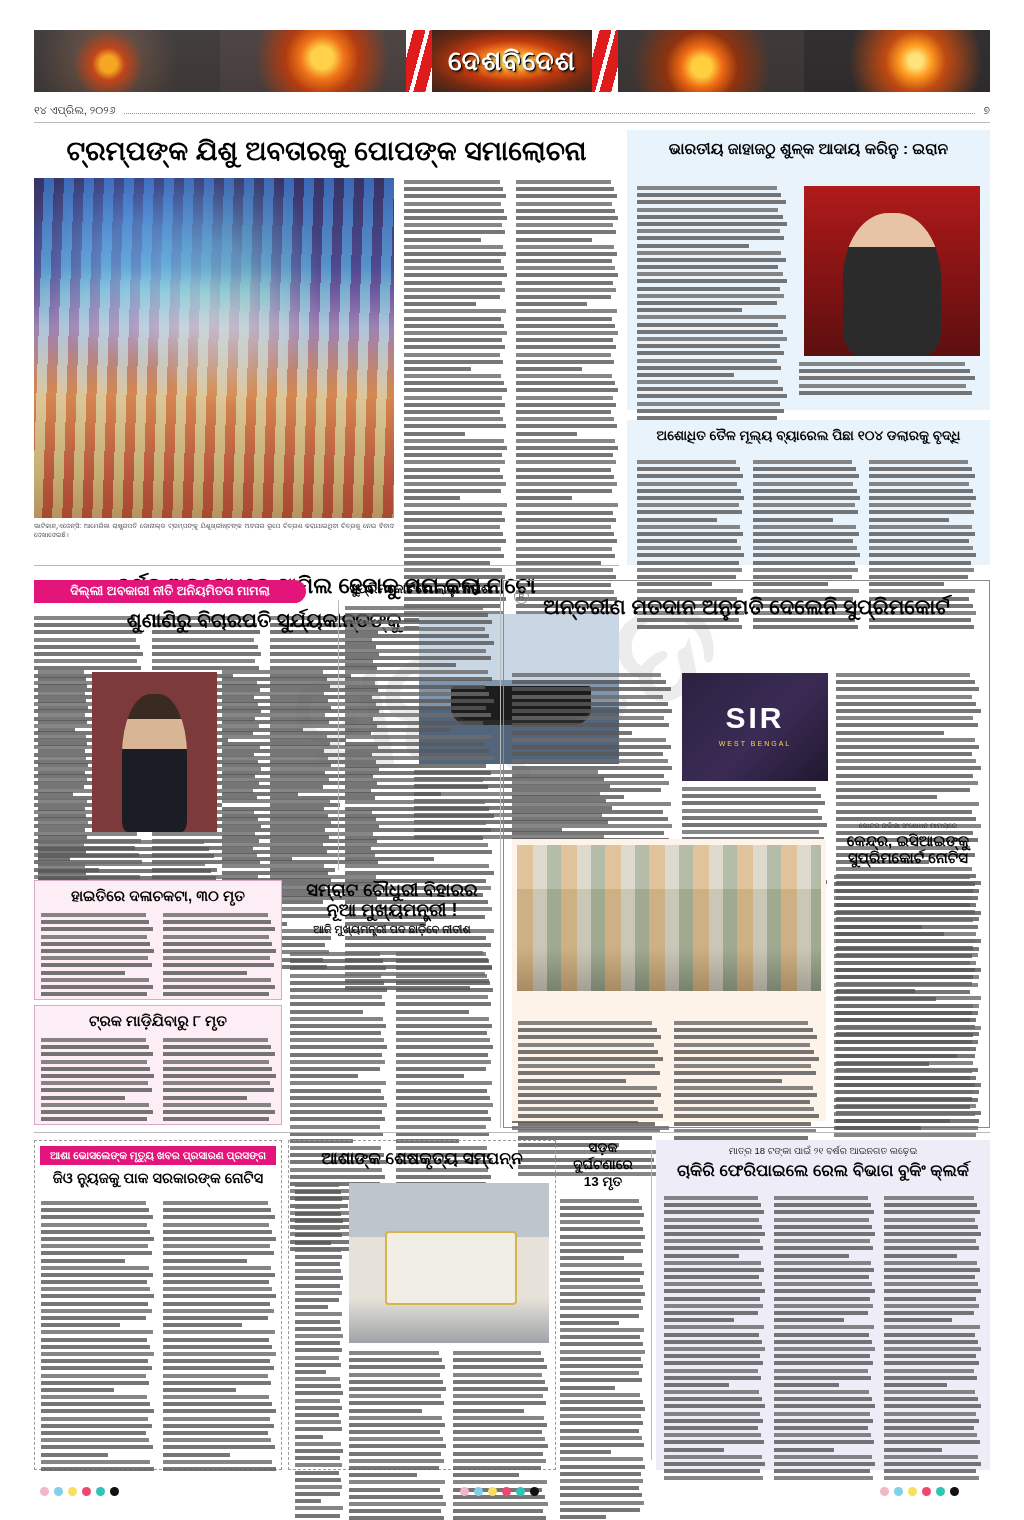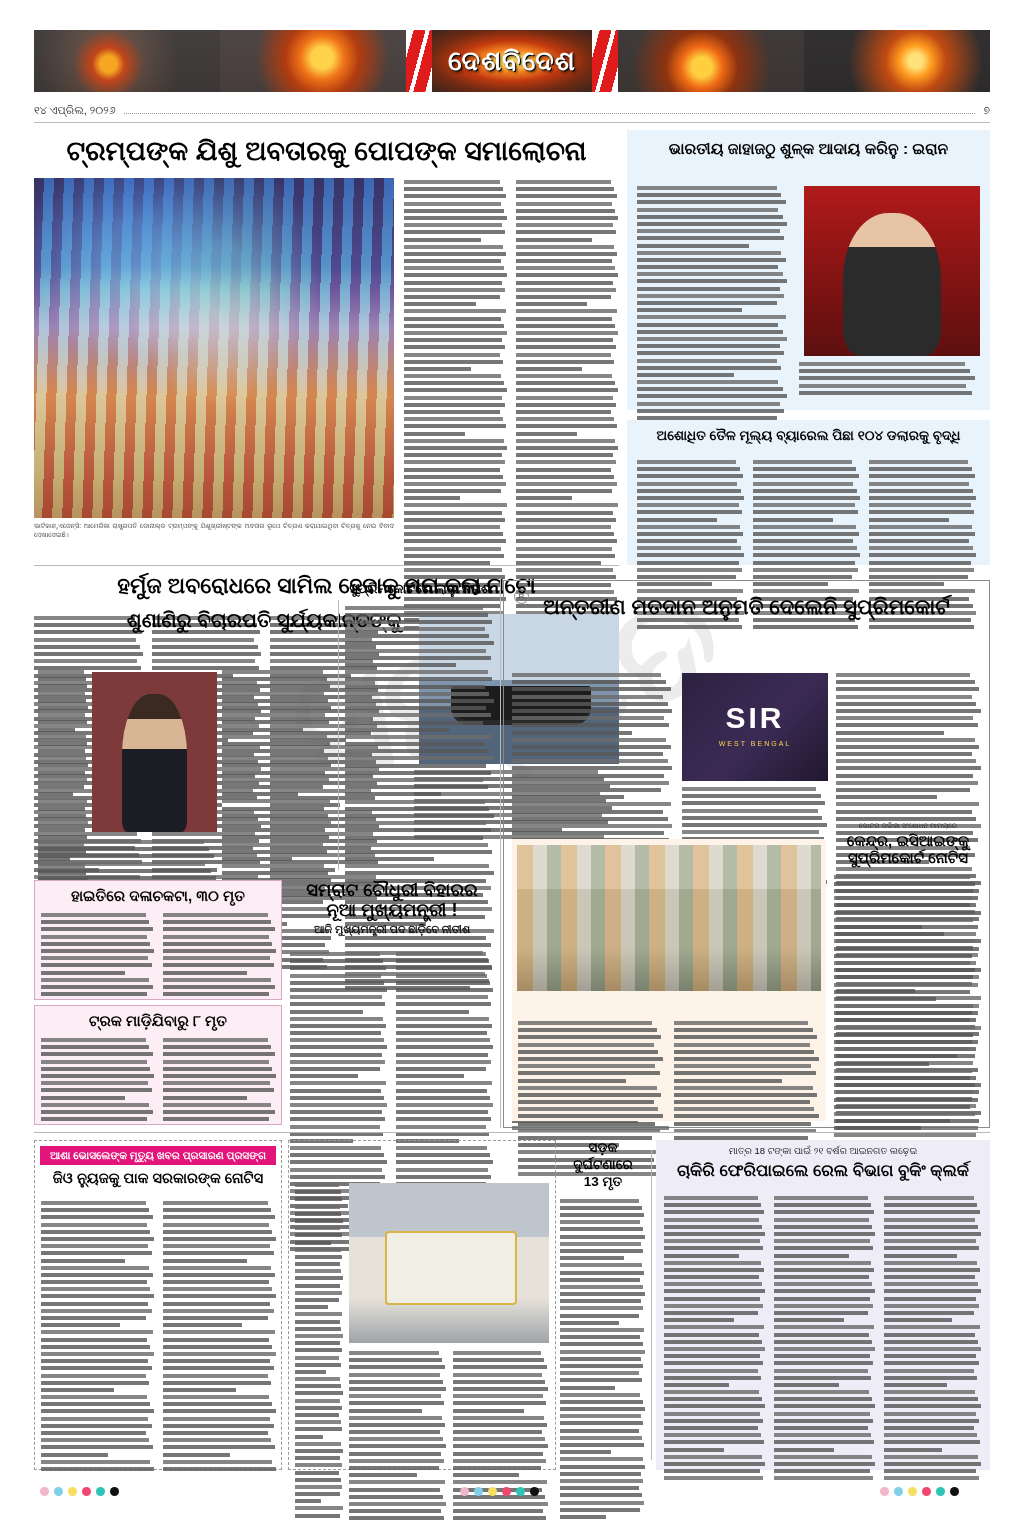--- a/index.html
+++ b/index.html
@@ -33,21 +33,21 @@
   .mh-title span{font-size:27px;font-weight:bold;color:#fff;letter-spacing:1px;text-shadow:1px 1px 0 #000,2px 2px 3px rgba(0,0,0,.6);white-space:nowrap;}
 
   .dateline{position:absolute;left:34px;top:104px;width:956px;display:flex;align-items:baseline;font-size:11px;color:#333;}
   .dateline .dots{flex:1;border-bottom:1px dotted #999;margin:0 8px 3px;}
   .dateline .pg{font-size:11px;color:#333;}
   .rule-top{position:absolute;left:34px;top:122px;width:956px;height:1px;background:#bbb;}
 
   
   .box{position:absolute;box-sizing:border-box;}
   .hl{font-weight:bold;color:#000;text-align:center;line-height:1.12;}
-  .sub{font-weight:bold;text-align:center;color:#111;font-family:Liberation Serif, serif;}
+  .sub{font-weight:bold;text-align:center;color:#111;}
   .banner{color:#fff;font-weight:bold;text-align:center;}
 
   
   .col{font-size:0;}
   .ln{height:4px;background:#585858;margin-bottom:3.2px;border-radius:.5px;opacity:.82;}
   .ln.i{background:#6b6b6b;}
   .cap{font-size:6.6px;color:#333;line-height:1.35;text-align:justify;}
 
   .imgph{background:#ccc;position:relative;overflow:hidden;}
 
@@ -541,20 +541,23 @@
         <div class="ln i" style="width: 99%;"></div>
         <div class="ln" style="width: 94%;"></div>
         <div class="ln" style="width: 97%;"></div>
       </div>
   </div>
 
   <div class="hline" style="left:34px;top:868px;width:0px;"></div>
 
   <div class="hline" style="left:34px;top:572px;width:0;"></div>
 
+  <div class="box" style="left:34px;top:580px;width:300px;height:290px;">
+    <div class="banner" style="font-size:12.5px;padding:4px 10px;border-radius:0 14px 14px 0;background:#e3157b;width:252px;">ଦିଲ୍ଲୀ ଅବକାରୀ ନୀତି ଅନିୟମିତତା ମାମଲା</div>
+  </div>
   <div class="hl" style="position:absolute;left:34px;top:608px;width:460px;font-size:20px;line-height:1.2;">ଶୁଣାଣିରୁ ବିଚାରପତି ସୁର୍ଯ୍ୟକାନ୍ତଙ୍କୁ</div>
   <div style="position:absolute;left:92px;top:672px;width:125px;height:160px;" class="imgph photo-judge"></div>
   <div class="col" style="position:absolute;left:38px;top:670px;width:50px;">
       <div class="ln i" style="width: 92%;"></div>
       <div class="ln" style="width: 95%;"></div>
       <div class="ln" style="width: 98%;"></div>
       <div class="ln i" style="width: 93%;"></div>
       <div class="ln" style="width: 96%;"></div>
       <div class="ln" style="width: 99%;"></div>
       <div class="ln i" style="width: 94%;"></div>
@@ -1216,20 +1219,21 @@
         <div class="ln" style="width: 92%;"></div>
         <div class="ln i" style="width: 95%;"></div>
         <div class="ln" style="width: 98%;"></div>
         <div class="ln" style="width: 59%;"></div>
         <div class="ln i" style="width: 96%;"></div>
         <div class="ln" style="width: 99%;"></div>
       </div>
   </div>
 
   <div class="box dash" style="left:288px;top:1140px;width:268px;height:330px;padding:5px;">
+    <div class="hl" style="font-size:17px;padding:3px 0 5px;">ଆଶାଙ୍କ ଶେଷକୃତ୍ୟ ସମ୍ପନ୍ନ</div>
     <div style="position:absolute;left:60px;top:42px;width:200px;height:160px;" class="imgph photo-funeral"></div>
     <div class="col" style="position:absolute;left:6px;top:42px;width:48px;">
         <div class="ln i" style="width: 92%;"></div>
         <div class="ln" style="width: 95%;"></div>
         <div class="ln" style="width: 98%;"></div>
         <div class="ln i" style="width: 93%;"></div>
         <div class="ln" style="width: 96%;"></div>
         <div class="ln" style="width: 99%;"></div>
         <div class="ln i" style="width: 94%;"></div>
         <div class="ln" style="width: 97%;"></div>

